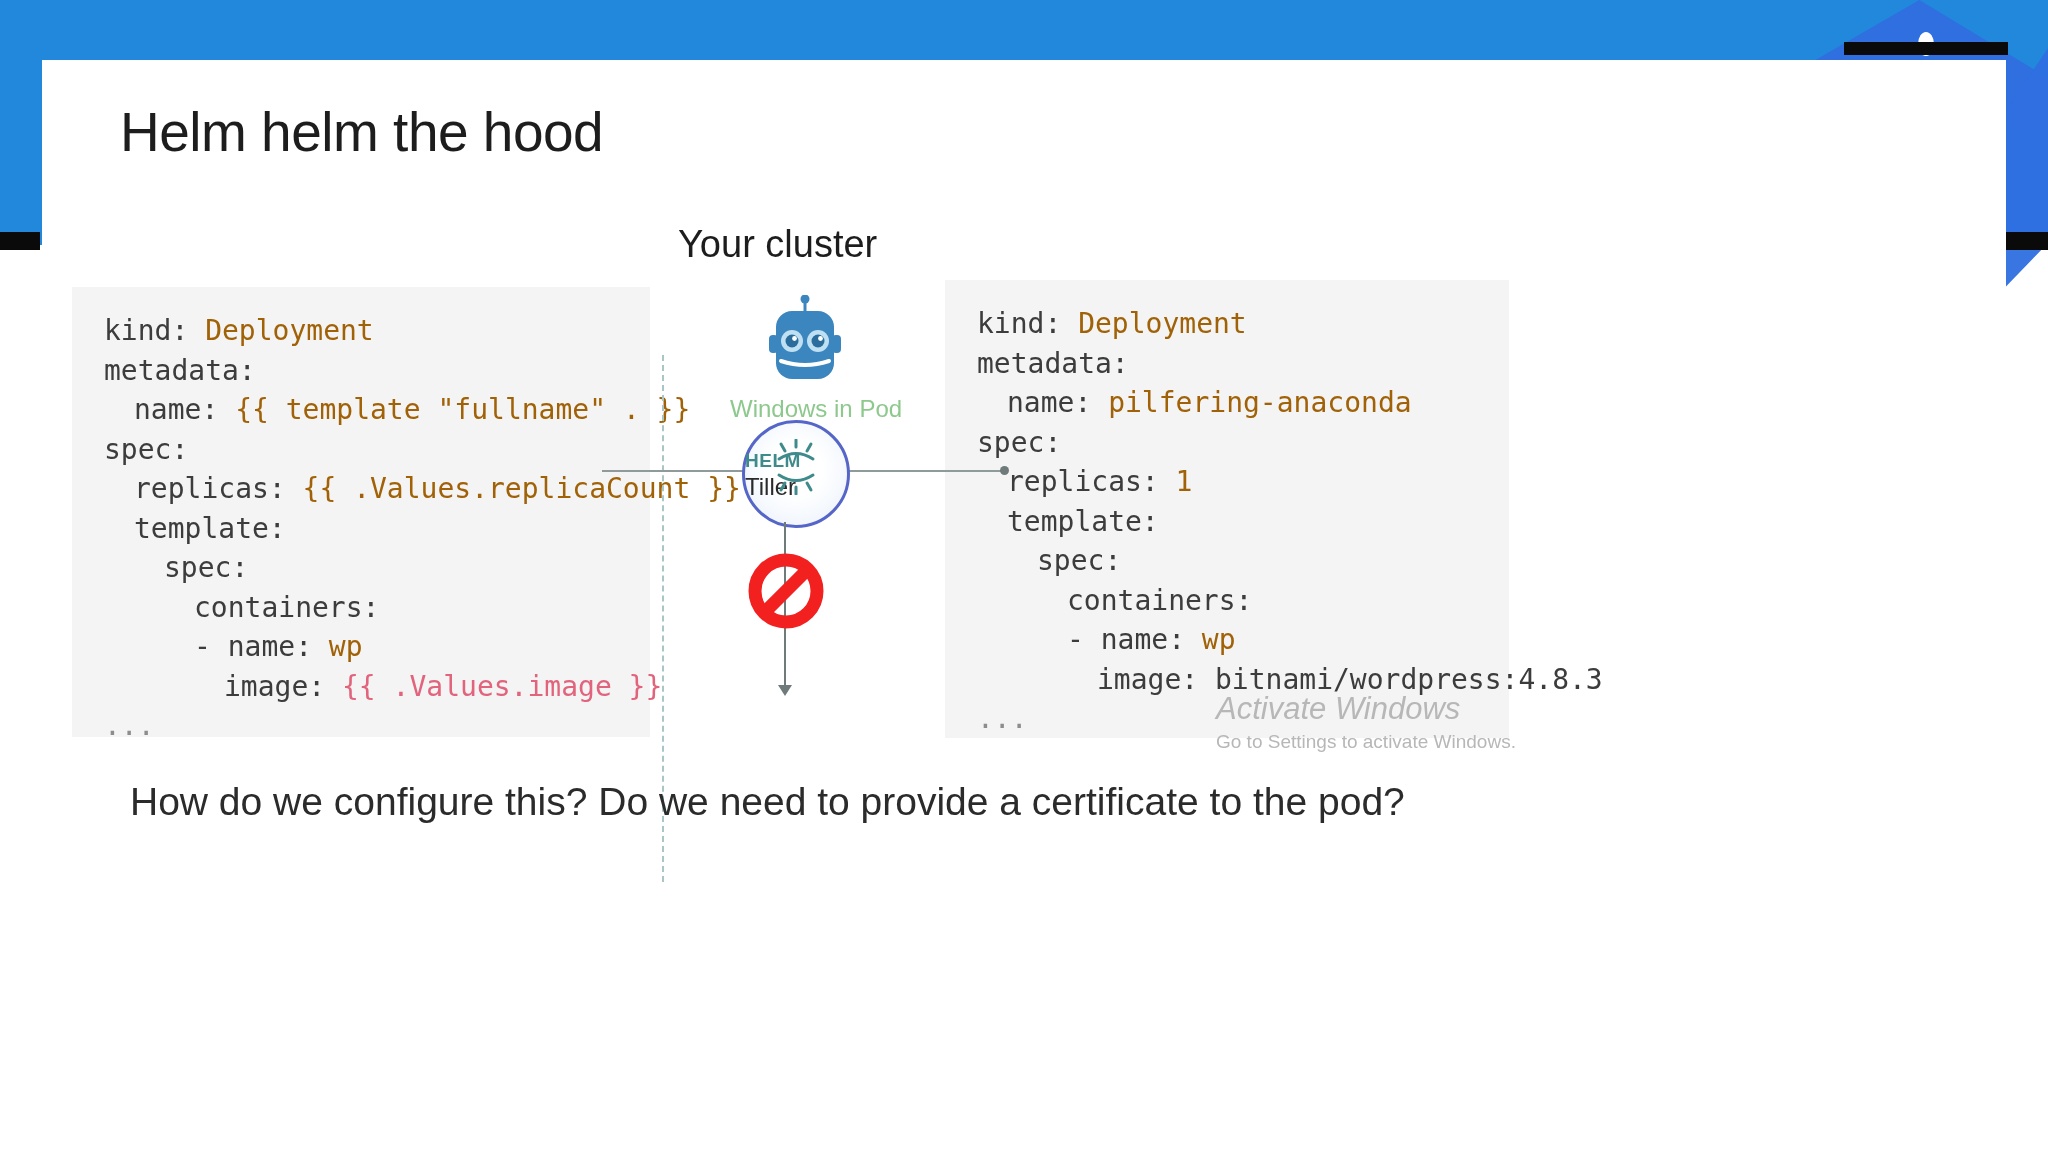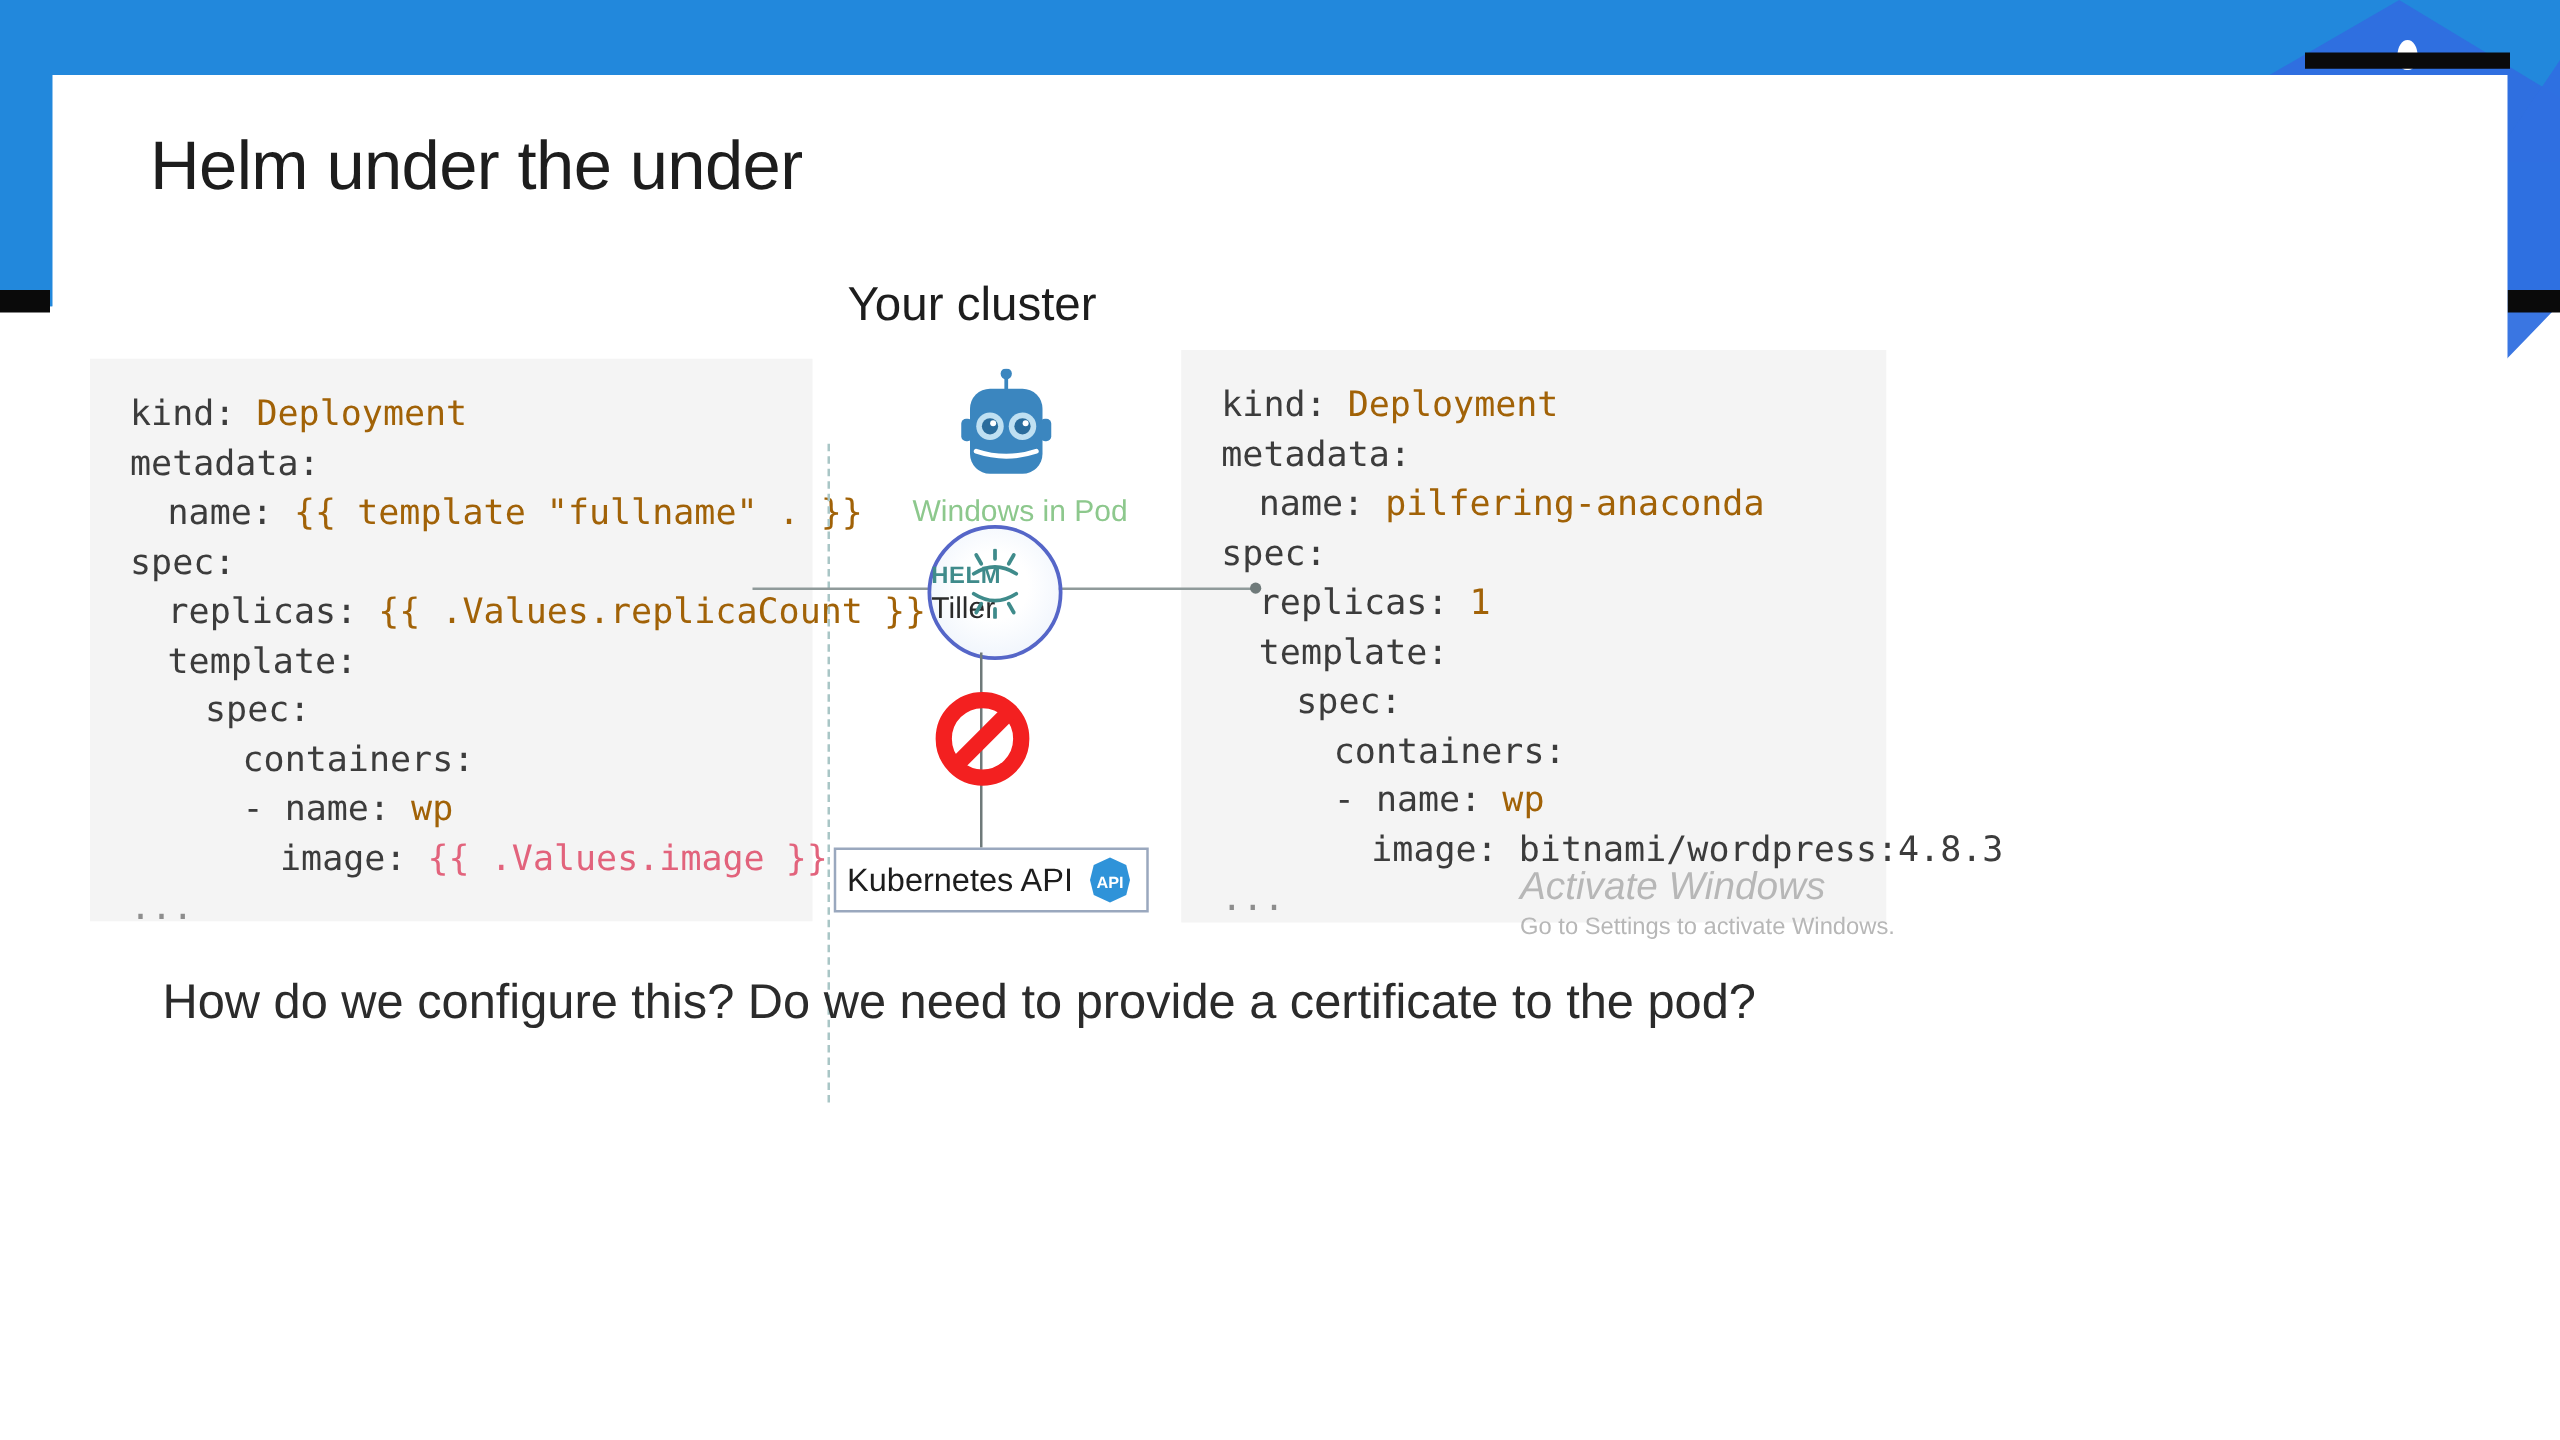--- a/index.html
+++ b/index.html
@@ -255,21 +255,21 @@
   <div class="blue-right"></div>
   <div class="blue-accent"></div>
   <div class="blue-accent-lower"></div>
   <div class="white-dot"></div>
   <div class="black-bar-top"></div>
   <div class="black-bar-left"></div>
   <div class="black-bar-right"></div>
 
   <div class="slide">
 
-    <div class="slide-title">Helm under the under</div>
+    <div class="slide-title">Helm helm the hood</div>
 
     <div class="cmd-line">helm install my-wordpress/</div>
 
     <div class="code-panel" id="code-left"><div class="ln" style="padding-left: 32px;"><span>kind: </span><span class="val">Deployment</span></div><div class="ln" style="padding-left: 32px;"><span>metadata:</span></div><div class="ln" style="padding-left: 62px;"><span>name: </span><span class="val">{{ template "fullname" . }}</span></div><div class="ln" style="padding-left: 32px;"><span>spec:</span></div><div class="ln" style="padding-left: 62px;"><span>replicas: </span><span class="val">{{ .Values.replicaCount }}</span></div><div class="ln" style="padding-left: 62px;"><span>template:</span></div><div class="ln" style="padding-left: 92px;"><span>spec:</span></div><div class="ln" style="padding-left: 122px;"><span>containers:</span></div><div class="ln" style="padding-left: 122px;"><span>- name: </span><span class="val">wp</span></div><div class="ln" style="padding-left: 152px;"><span>image: </span><span class="val-soft">{{ .Values.image }}</span></div><div class="ln" style="padding-left: 32px;"><span class="dots">...</span></div></div>
 
     <div class="code-panel" id="code-right"><div class="ln" style="padding-left: 32px;"><span>kind: </span><span class="val">Deployment</span></div><div class="ln" style="padding-left: 32px;"><span>metadata:</span></div><div class="ln" style="padding-left: 62px;"><span>name: </span><span class="val">pilfering-anaconda</span></div><div class="ln" style="padding-left: 32px;"><span>spec:</span></div><div class="ln" style="padding-left: 62px;"><span>replicas: </span><span class="val">1</span></div><div class="ln" style="padding-left: 62px;"><span>template:</span></div><div class="ln" style="padding-left: 92px;"><span>spec:</span></div><div class="ln" style="padding-left: 122px;"><span>containers:</span></div><div class="ln" style="padding-left: 122px;"><span>- name: </span><span class="val">wp</span></div><div class="ln" style="padding-left: 152px;"><span>image: bitnami/wordpress:4.8.3</span></div><div class="ln" style="padding-left: 32px;"><span class="dots">...</span></div></div>
 
     <div class="cluster-title">Your cluster</div>
 
     <div class="dashed-line"></div>
@@ -324,29 +324,20 @@
 
     <div class="down-arrow"></div>
 
     <span class="no-sign">
       <svg width="78" height="78" viewBox="0 0 78 78" xmlns="http://www.w3.org/2000/svg">
         <circle cx="39" cy="39" r="31" fill="none" stroke="#f32020" stroke-width="13"></circle>
         <line x1="18" y1="60" x2="60" y2="18" stroke="#f32020" stroke-width="13" stroke-linecap="butt"></line>
       </svg>
     </span>
 
-    <div class="k8s-box">
-      <span class="k8s-label">Kubernetes API</span>
-      <span class="k8s-badge">
-        <svg width="40" height="40" viewBox="0 0 40 40" xmlns="http://www.w3.org/2000/svg">
-          <polygon points="20,2 33,8 36,20 33,32 20,38 7,32 4,20 7,8" fill="#2f93d9"></polygon>
-          <text x="20" y="26" font-family="Liberation Sans, sans-serif" font-size="13" font-weight="bold" fill="#ffffff" text-anchor="middle" id="api-badge-text">API</text>
-        </svg>
-      </span>
-    </div>
 
     <div class="question">How do we configure this? Do we need to provide a certificate to the pod?</div>
   </div>
 
   <div class="watermark">
     <div class="wm-line1">Activate Windows</div>
     <div class="wm-line2">Go to Settings to activate Windows.</div>
   </div>
 
 </div>

